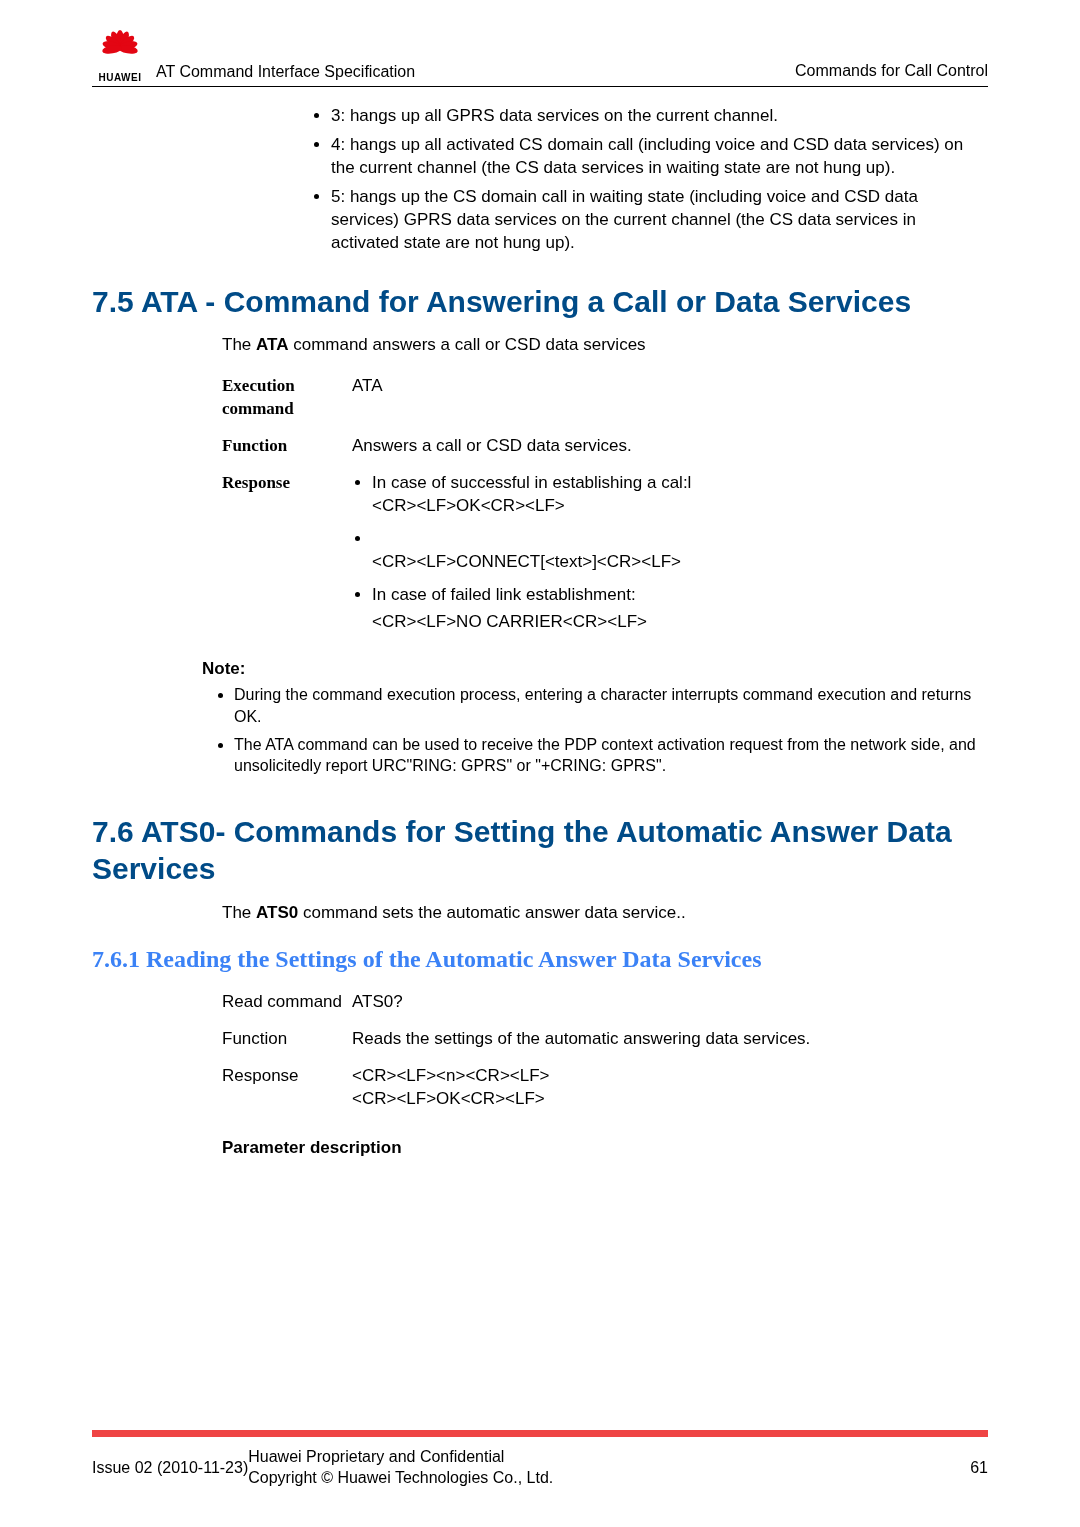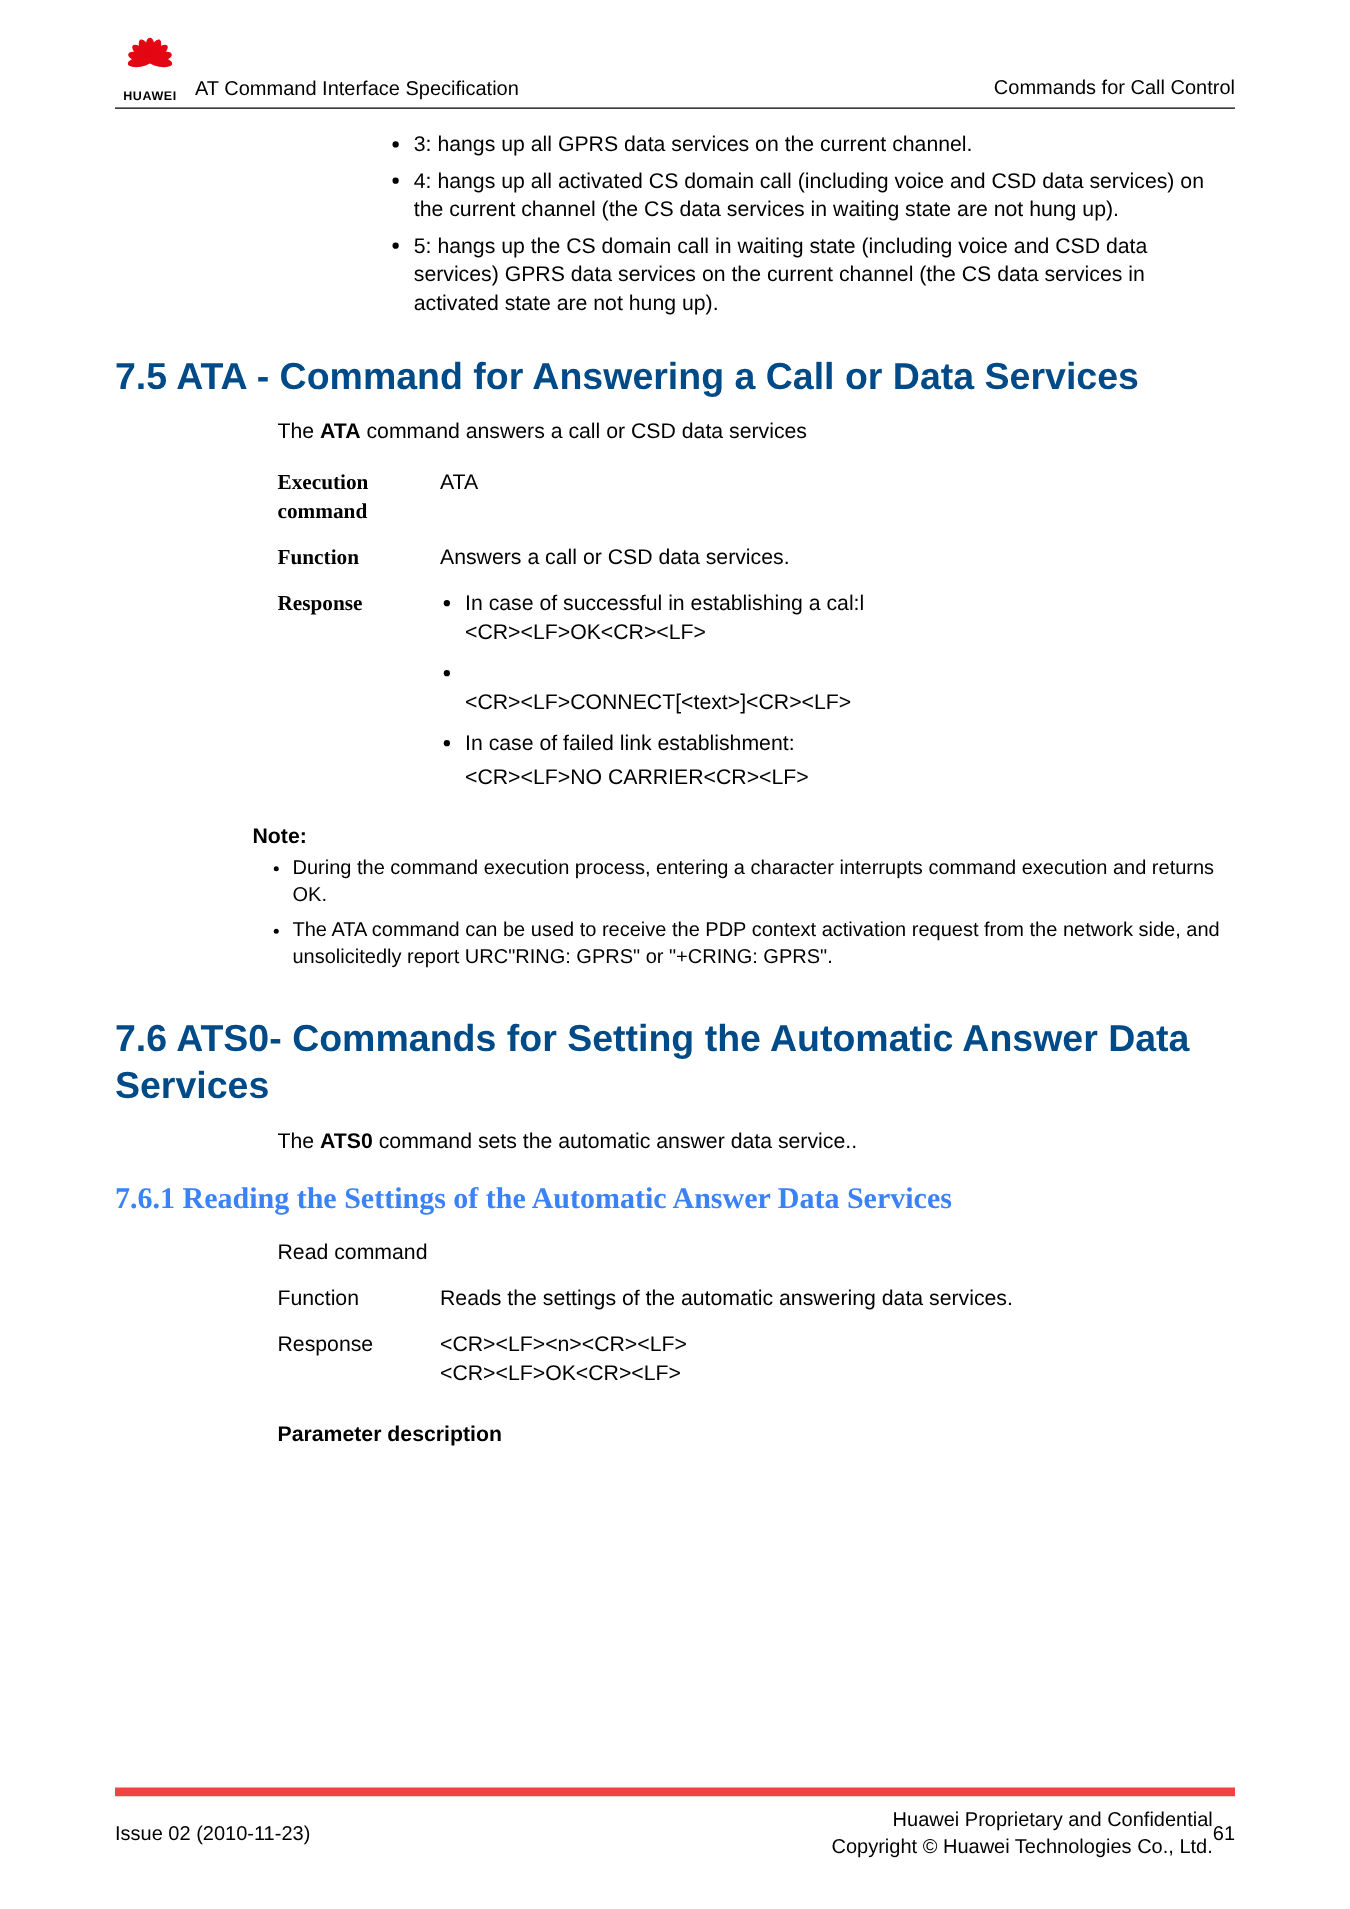--- a/index.html
+++ b/index.html
@@ -109,21 +109,21 @@
   .footer {
     position: absolute;
     left: 92px; right: 92px; bottom: 38px;
     border-top: 7px solid #ef4444;
     padding-top: 10px;
     display: flex;
     align-items: center;
     font-size: 16px;
   }
   .footer .left { flex: 0 0 auto; }
-  .footer .center { flex: 1; text-align: right; line-height: 1.3; }
+  .footer .center { flex: 1; text-align: left; line-height: 1.3; }
   .footer .right { flex: 0 0 auto; text-align: right; }
 
   b.cmd { font-weight: bold; }
 </style>
 </head>
 <body>
 
 <div class="header-row">
   <div class="logo">
     <div class="petals">
@@ -203,20 +203,21 @@
 
 <p class="intro">
   <span>The </span><b class="cmd">ATS0</b><span> command sets the automatic answer data service..</span>
 </p>
 
 <h3 class="subsection">7.6.1 Reading the Settings of the Automatic Answer Data Services</h3>
 
 <div class="def-table">
   <div class="def-row">
     <div class="def-label plain">Read command</div>
+    <div class="def-value">ATS0?</div>
   </div>
   <div class="def-row">
     <div class="def-label plain">Function</div>
     <div class="def-value">Reads the settings of the automatic answering data services.</div>
   </div>
   <div class="def-row">
     <div class="def-label plain">Response</div>
     <div class="def-value">
       <div>&lt;CR&gt;&lt;LF&gt;&lt;n&gt;&lt;CR&gt;&lt;LF&gt;</div>
       <div>&lt;CR&gt;&lt;LF&gt;OK&lt;CR&gt;&lt;LF&gt;</div>

